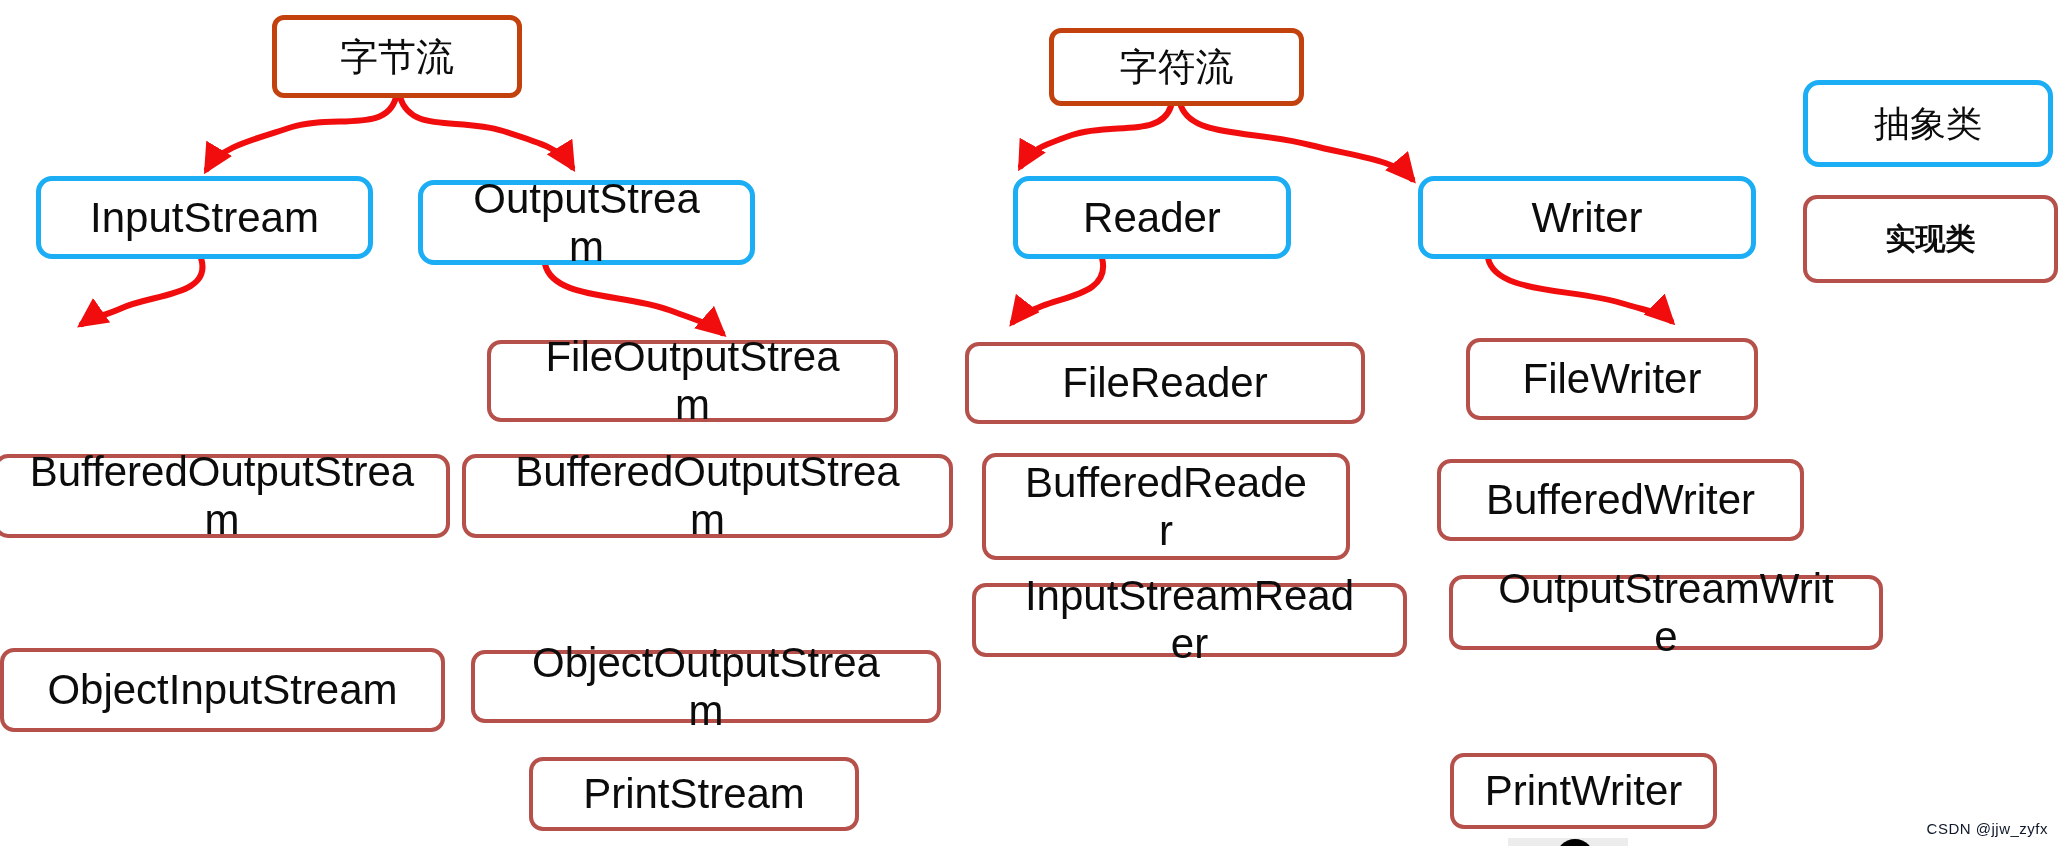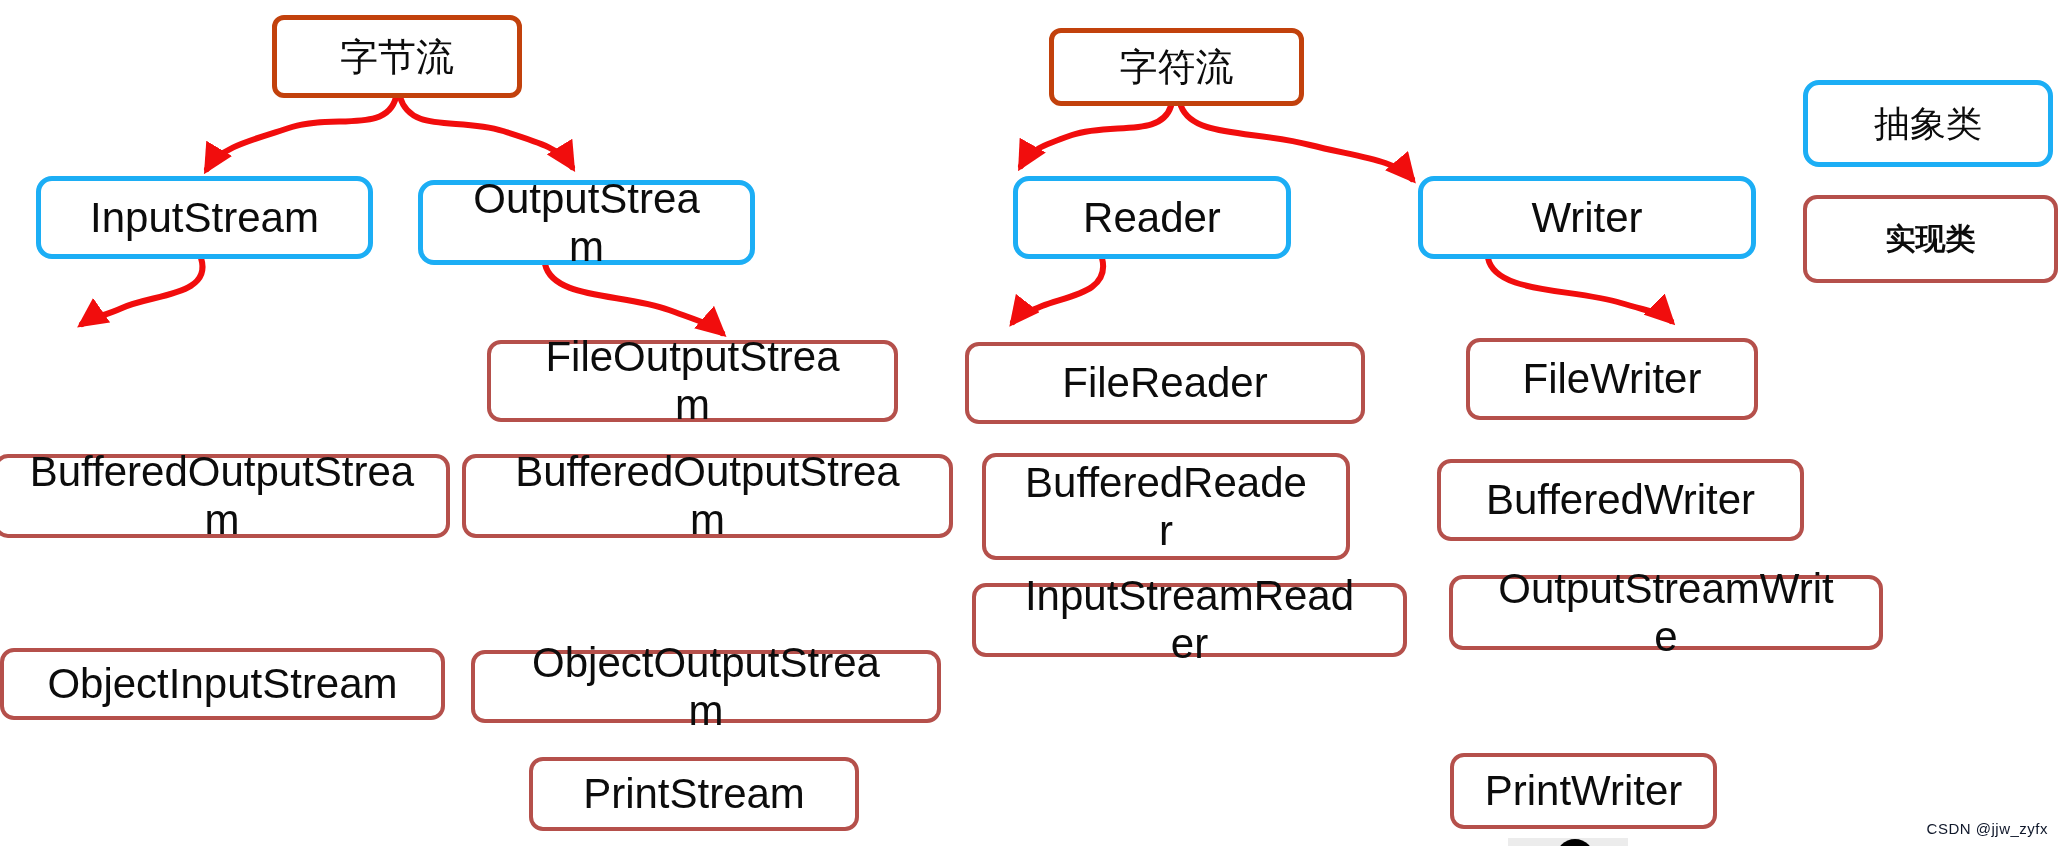--- a/index.html
+++ b/index.html
@@ -149,21 +149,21 @@
 
   <div class="node red" style="left:972px;top:583px;width:435px;height:74px">
     <span class="lbl">InputStreamRead
 er</span>
   </div>
   <div class="node red" style="left:1449px;top:575px;width:434px;height:75px">
     <span class="lbl">OutputStreamWrit
 e</span>
   </div>
 
-  <div class="node red" style="left:0px;top:648px;width:445px;height:72px">
+  <div class="node red" style="left:0px;top:648px;width:445px;height:84px">
     <span class="lbl">ObjectInputStream</span>
   </div>
   <div class="node red" style="left:471px;top:650px;width:470px;height:73px">
     <span class="lbl">ObjectOutputStrea
 m</span>
   </div>
 
   <div class="node red" style="left:529px;top:757px;width:330px;height:74px">
     <span class="lbl">PrintStream</span>
   </div>

